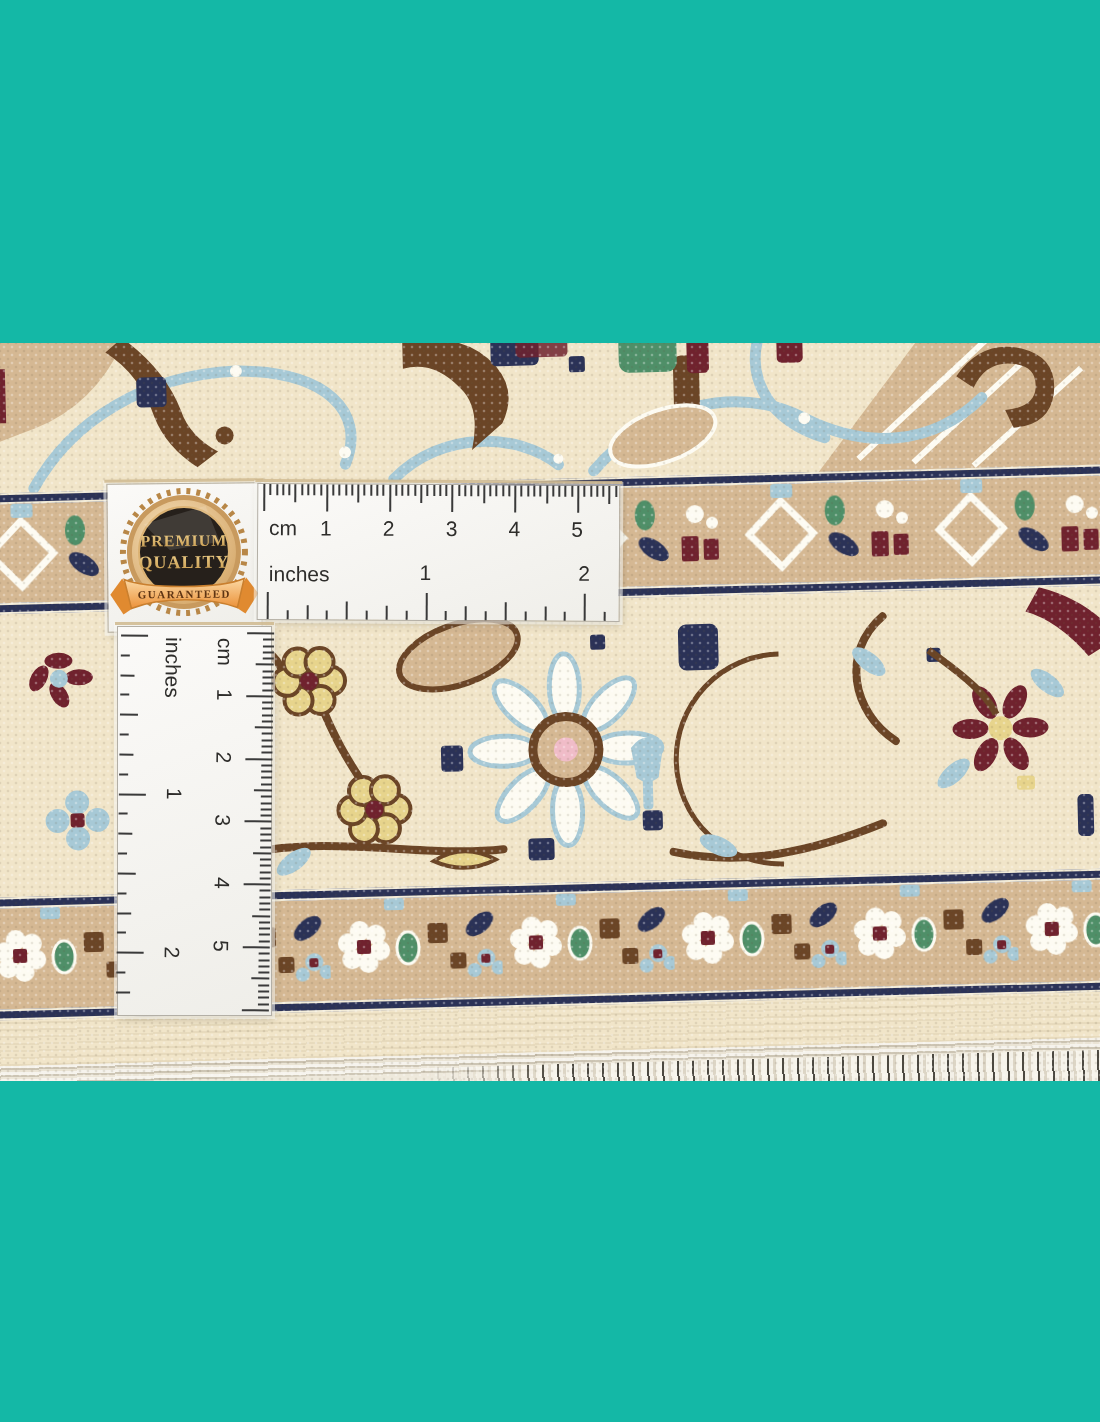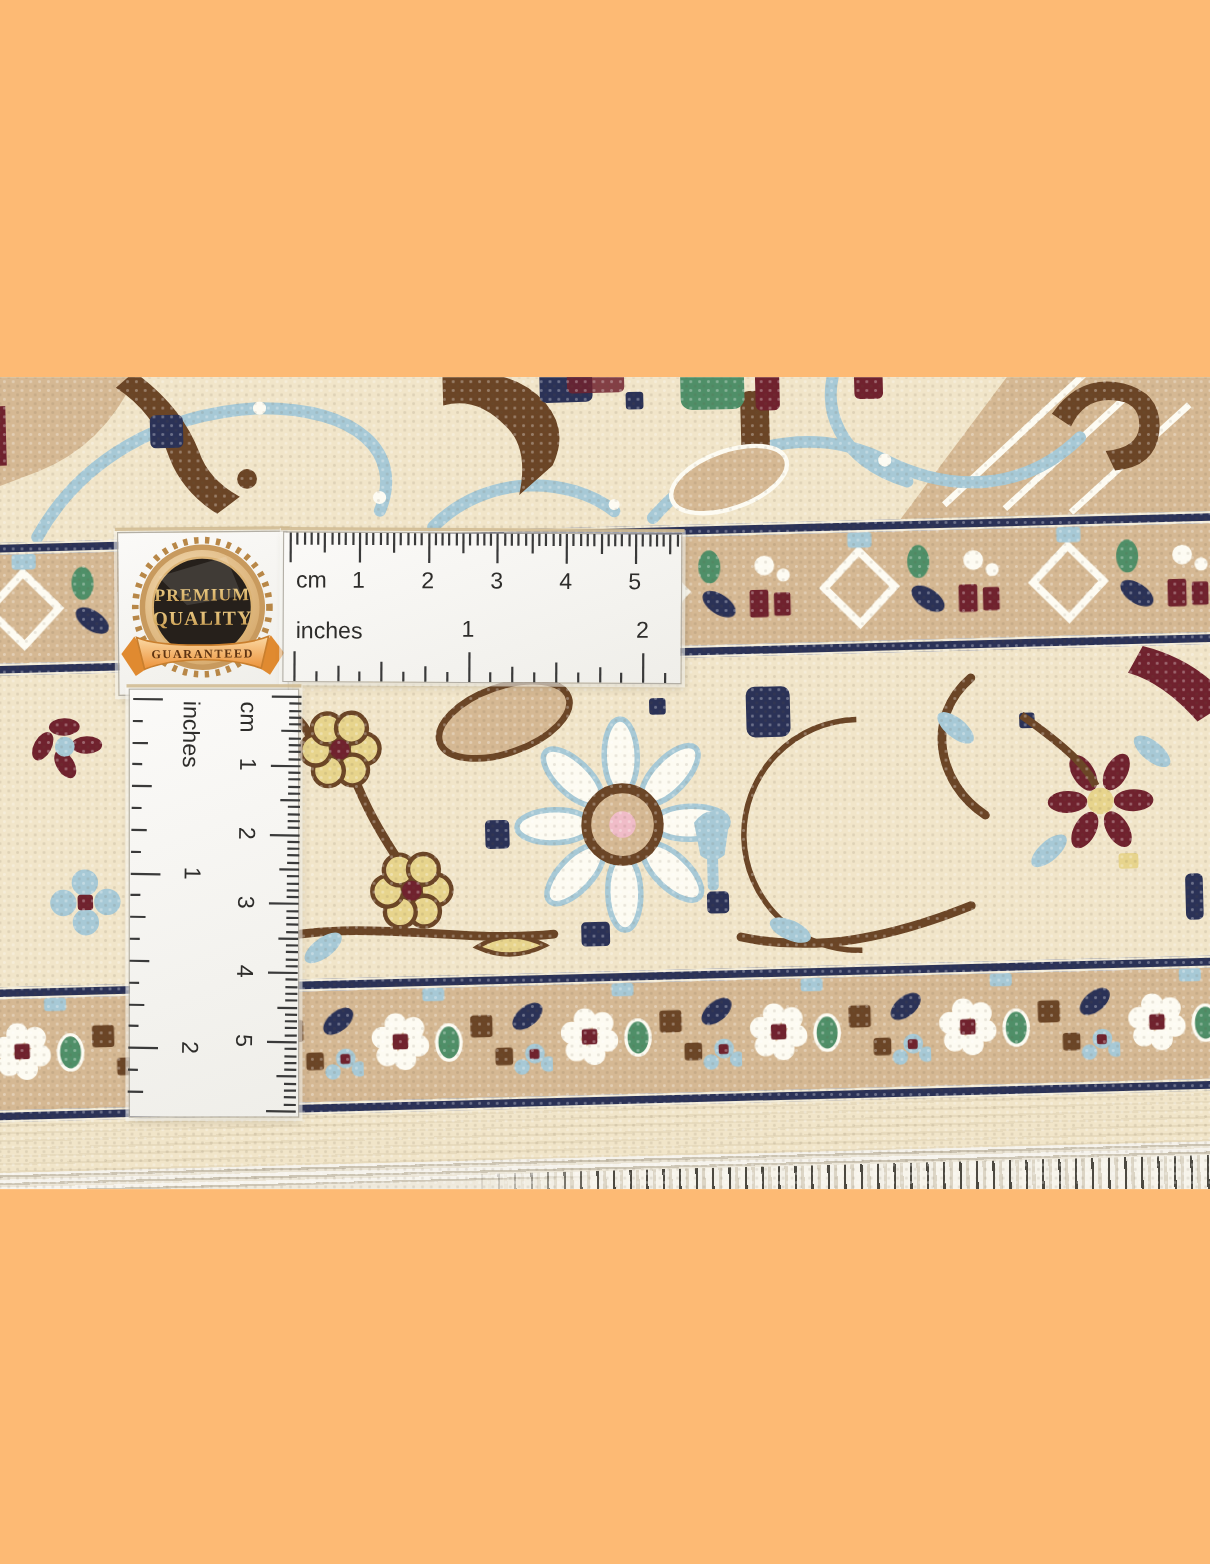--- a/index.html
+++ b/index.html
@@ -1,16 +1,16 @@
 <!DOCTYPE html>
 <html style="--cream: #f1e5c9; --tan: #d5b893; --navy: #2b3257; --light-blue: #a7c9d6; --brown: #6b4526; --maroon: #70222e; --green: #4f8f68; --yellow: #e7d48c; --pink: #f0bcc8; --fringe: #e9e2d2; --tick: #3a3a3a; --badge-gold: #d9b36a; --badge-dark: #26201b; --ribbon-orange: #ef9d48;"><head>
 <meta charset="utf-8">
 <style>
   html,body{margin:0;padding:0;background:#ffffff;}
-  .page{position:relative;width:1100px;height:1422px;margin:0 auto;background:#fdba74;overflow:hidden;
+  .page{position:relative;width:1100px;height:1422px;margin:0 auto;background:#14b8a6;overflow:hidden;
         font-family:"Liberation Sans", sans-serif;}
 
   
   .rug-photo{position:absolute;left:0;top:343px;width:1100px;height:738px;overflow:hidden;background:#fff;}
   .rug-rotate{position:absolute;left:-20px;top:-16px;width:1140px;transform:rotate(-1.5deg);transform-origin:50% 50%;}
   .band{position:relative;width:1140px;overflow:hidden;}
   .band svg{display:block;width:100%;height:100%;}
   .band-a{height:152px;}
   .band-b{height:99px;}
   .band-c{height:283px;}

